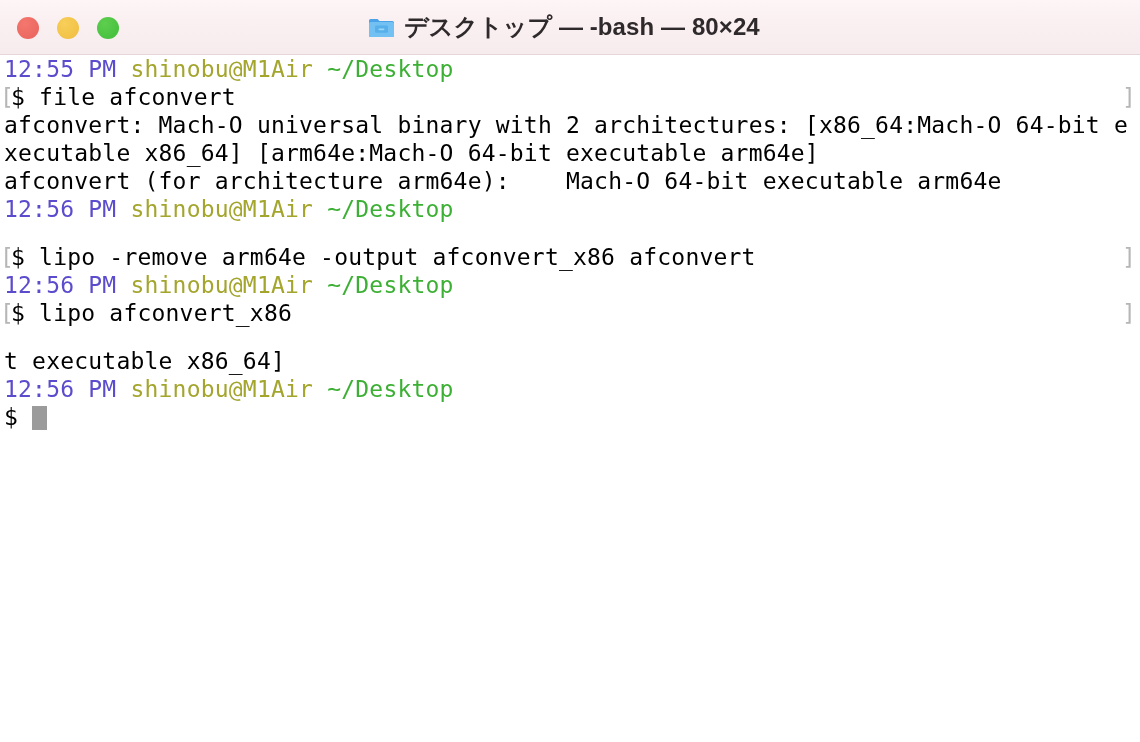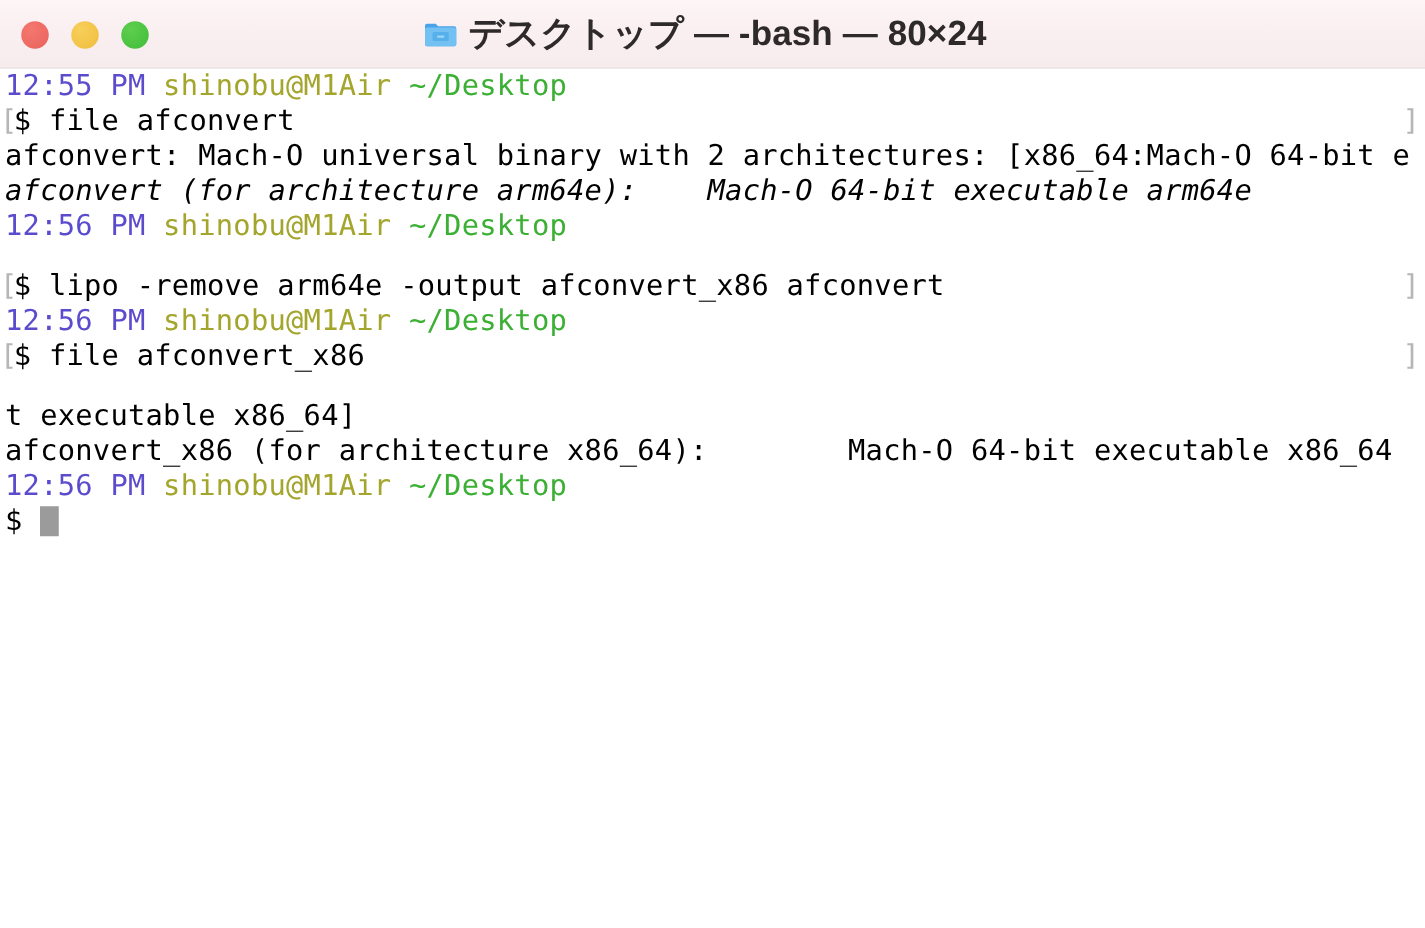--- a/index.html
+++ b/index.html
@@ -52,21 +52,21 @@
 
   #title-group {
     display: flex;
     align-items: center;
     gap: 9px;
     transform: translateX(-6px);
   }
   #folder-icon { width: 27px; height: 23px; display: block; }
   #window-title {
     font-family: "Liberation Sans", sans-serif;
-    font-size: 28px;
+    font-size: 24px;
     font-weight: 700;
     color: #2e2a2b;
     letter-spacing: 0.1px;
     white-space: nowrap;
     line-height: 1;
   }
 
   
   #terminal {
     position: relative;
@@ -151,25 +151,25 @@
       <span id="window-title">デスクトップ — -bash — 80×24</span>
     </div>
 
   </div>
 
   <div id="terminal">
     <div id="screen">
         <div class="row" style="letter-spacing: 0.203px;"><span class="c-time">12:55 PM</span><span class="c-plain"> </span><span class="c-user">shinobu@M1Air</span><span class="c-plain"> </span><span class="c-path">~/Desktop</span></div>
         <div class="row cmd" style="letter-spacing: 0.203px;"><span class="marker marker-left">[</span><span>$ </span><span>file afconvert</span><span class="end-marker">]</span></div>
         <div class="row" style="letter-spacing: 0.203px;"><span>afconvert: Mach-O universal binary with 2 architectures: [x86_64:Mach-O 64-bit e</span></div>
-        <div class="row" style="letter-spacing: 0.203px; font-style: italic;"><span>afconvert (for architecture arm64e):    Mach-O 64-bit executable arm64e</span></div>
+        <div class="row" style="letter-spacing: 0.203px;"><span>xecutable x86_64] [arm64e:Mach-O 64-bit executable arm64e]</span></div>
+        <div class="row" style="letter-spacing: 0.203px;"><span>afconvert (for architecture arm64e):    Mach-O 64-bit executable arm64e</span></div>
         <div class="row" style="letter-spacing: 0.203px;"><span class="c-time">12:56 PM</span><span class="c-plain"> </span><span class="c-user">shinobu@M1Air</span><span class="c-plain"> </span><span class="c-path">~/Desktop</span></div>
         <div class="row cmd" style="letter-spacing: 0.203px; margin-top: 20px;"><span class="marker marker-left">[</span><span>$ </span><span>lipo -remove arm64e -output afconvert_x86 afconvert</span><span class="end-marker">]</span></div>
         <div class="row" style="letter-spacing: 0.203px;"><span class="c-time">12:56 PM</span><span class="c-plain"> </span><span class="c-user">shinobu@M1Air</span><span class="c-plain"> </span><span class="c-path">~/Desktop</span></div>
-        <div class="row cmd" style="letter-spacing: 0.203px;"><span class="marker marker-left">[</span><span>$ </span><span>file afconvert_x86</span><span class="end-marker">]</span></div>
+        <div class="row cmd" style="letter-spacing: 0.203px;"><span class="marker marker-left">[</span><span>$ </span><span>lipo afconvert_x86</span><span class="end-marker">]</span></div>
         <div class="row" style="letter-spacing: 0.203px; margin-top: 20px;"><span>t executable x86_64]</span></div>
-        <div class="row" style="letter-spacing: 0.203px;"><span>afconvert_x86 (for architecture x86_64):        Mach-O 64-bit executable x86_64</span></div>
         <div class="row" style="letter-spacing: 0.203px;"><span class="c-time">12:56 PM</span><span class="c-plain"> </span><span class="c-user">shinobu@M1Air</span><span class="c-plain"> </span><span class="c-path">~/Desktop</span></div>
         <div class="row" style="letter-spacing: 0.203px;"><span>$ </span><span class="cursor"></span></div>
       </div>
   </div>
 
 </div>
 
 </body></html>

